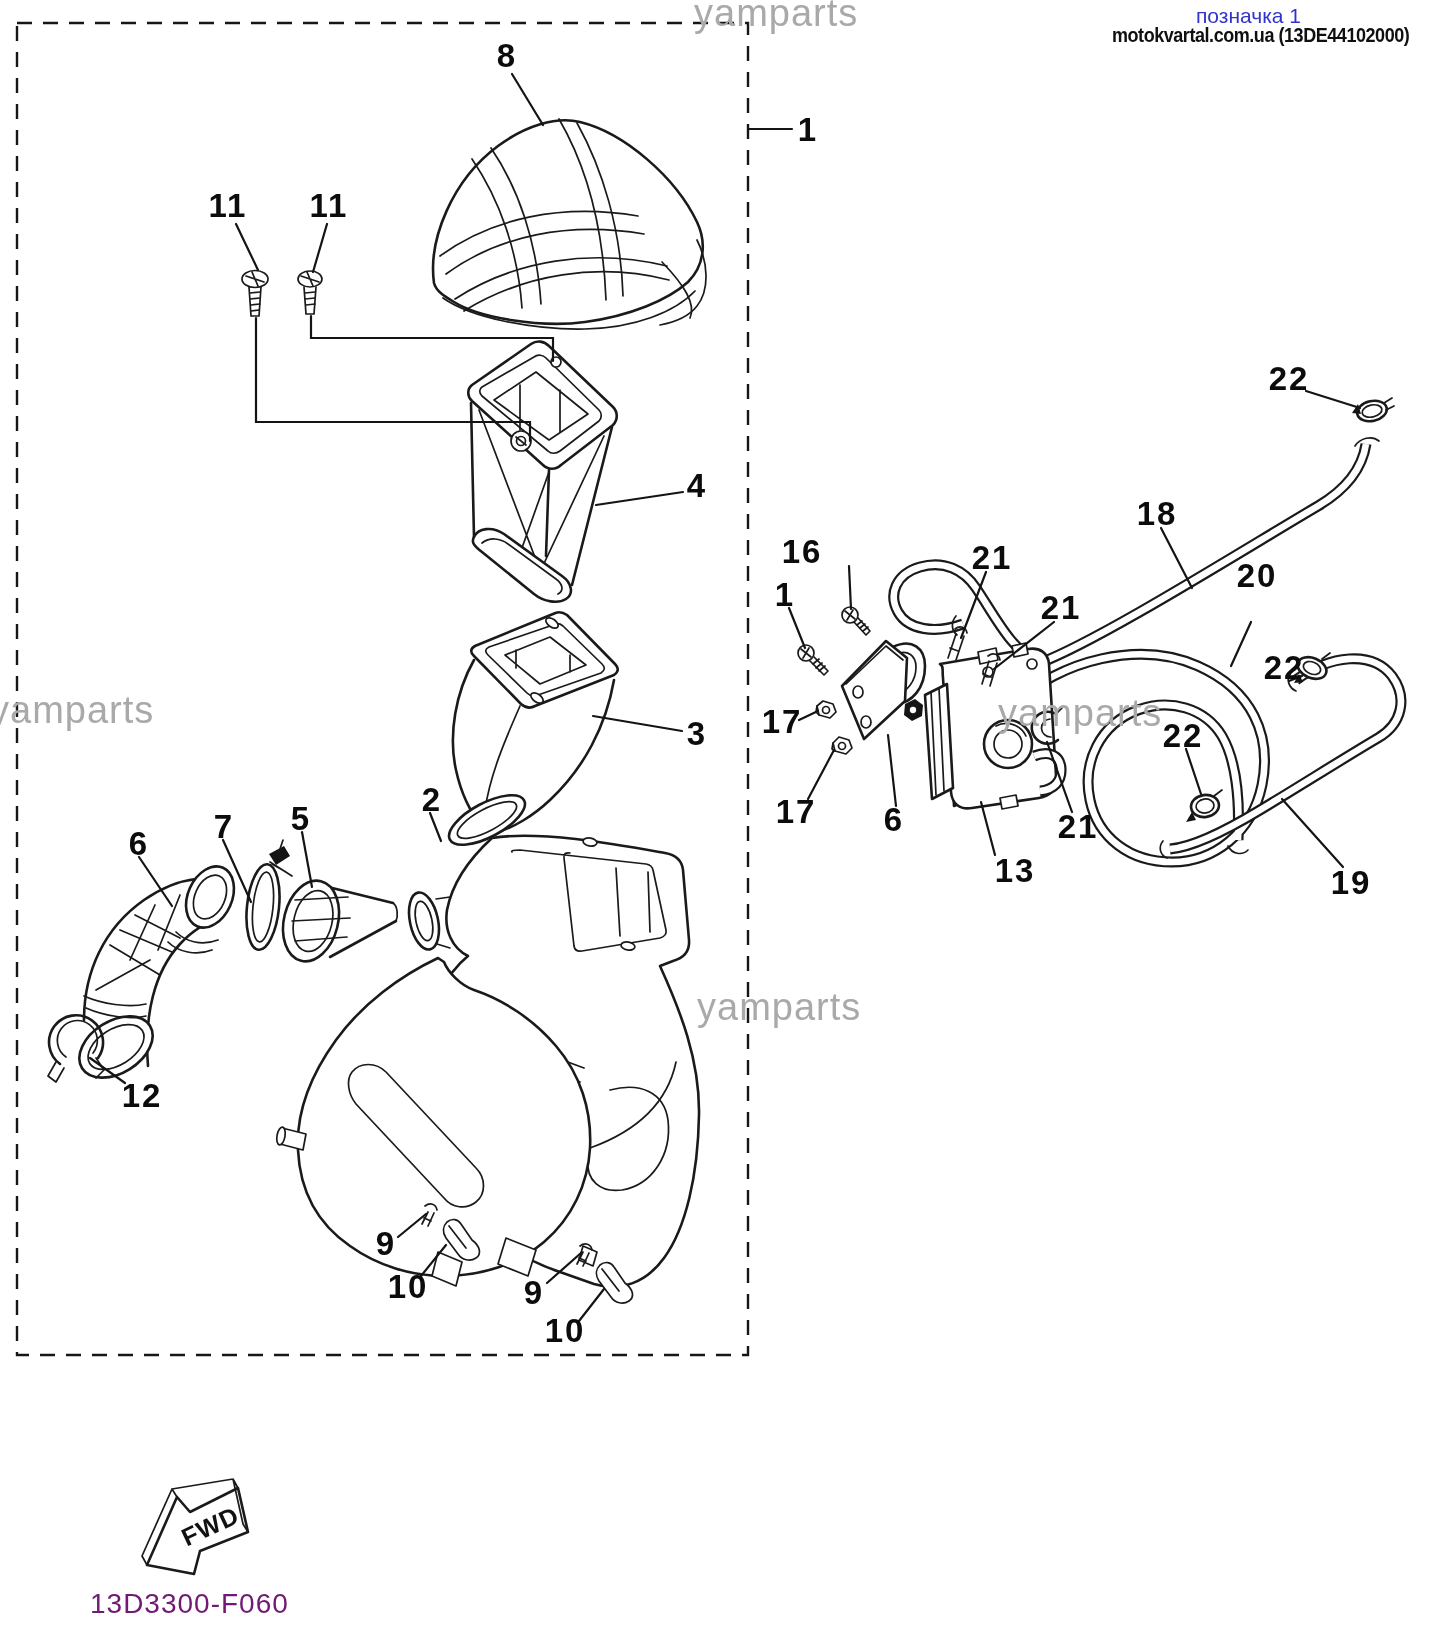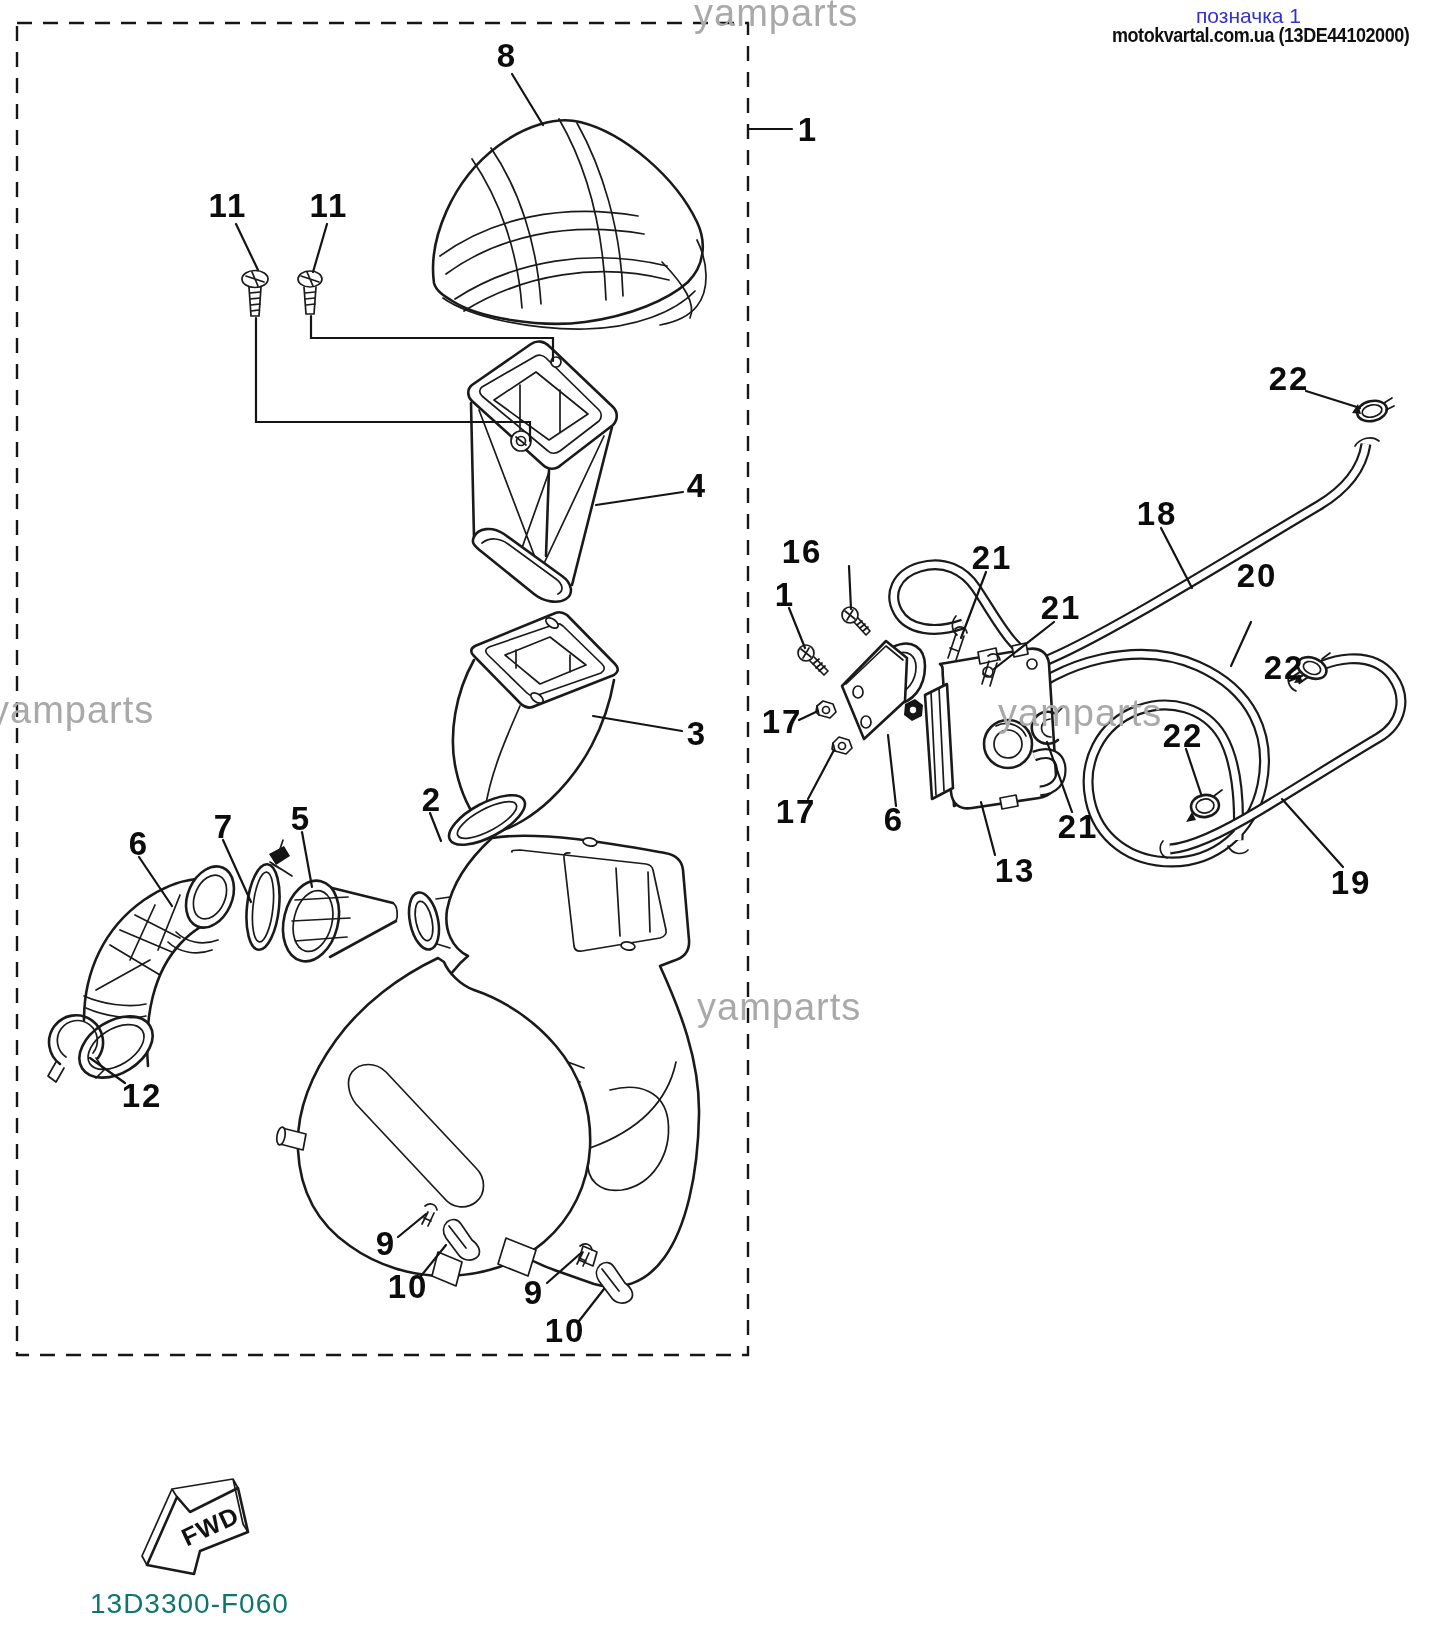--- a/index.html
+++ b/index.html
@@ -16,21 +16,21 @@
   .tubi{fill:none;stroke:#ffffff;stroke-width:6.6;stroke-linecap:butt;}
   .dark{fill:#141414;stroke:none;}
   .co{position:absolute;transform:translate(-50%,-50%);font-size:33px;font-weight:bold;
       color:#0c0c0c;letter-spacing:2px;white-space:nowrap;}
   .wm{position:absolute;font-size:38px;color:#a9a9a9;letter-spacing:1px;white-space:nowrap;
       line-height:1;}
   .hdr-mark{position:absolute;left:1196px;top:4px;font-size:21px;font-weight:normal;color:#3232cc;
       white-space:nowrap;}
   .hdr-site{position:absolute;left:1112px;top:24px;font-size:20px;font-weight:bold;color:#101010;
       letter-spacing:-0.5px;transform:scaleX(0.9);transform-origin:left top;white-space:nowrap;}
-  .code{position:absolute;left:90px;top:1588px;font-size:28px;color:#0f766e;letter-spacing:1px;
+  .code{position:absolute;left:90px;top:1588px;font-size:28px;color:#701a75;letter-spacing:1px;
       white-space:nowrap;}
   .fwd-text{font-size:25px;font-weight:bold;letter-spacing:1px;fill:#111;
       font-family:"Liberation Sans",sans-serif;}
 </style>
 </head>
 <body>
 
 <div class="page">
 
   <svg class="diagram" width="1434" height="1640" viewBox="0 0 1434 1640">

